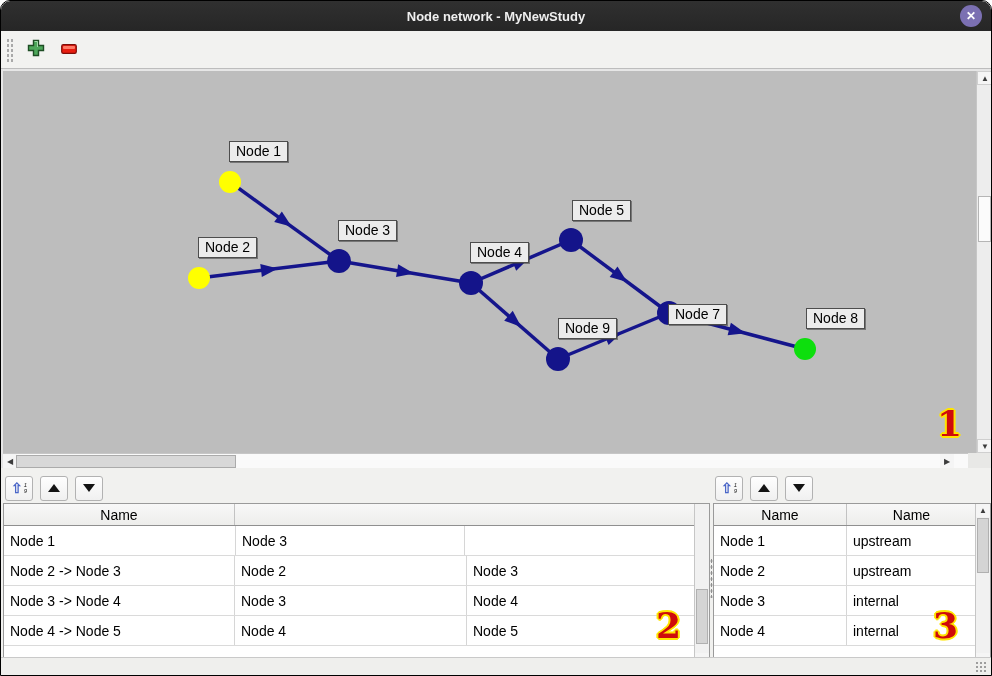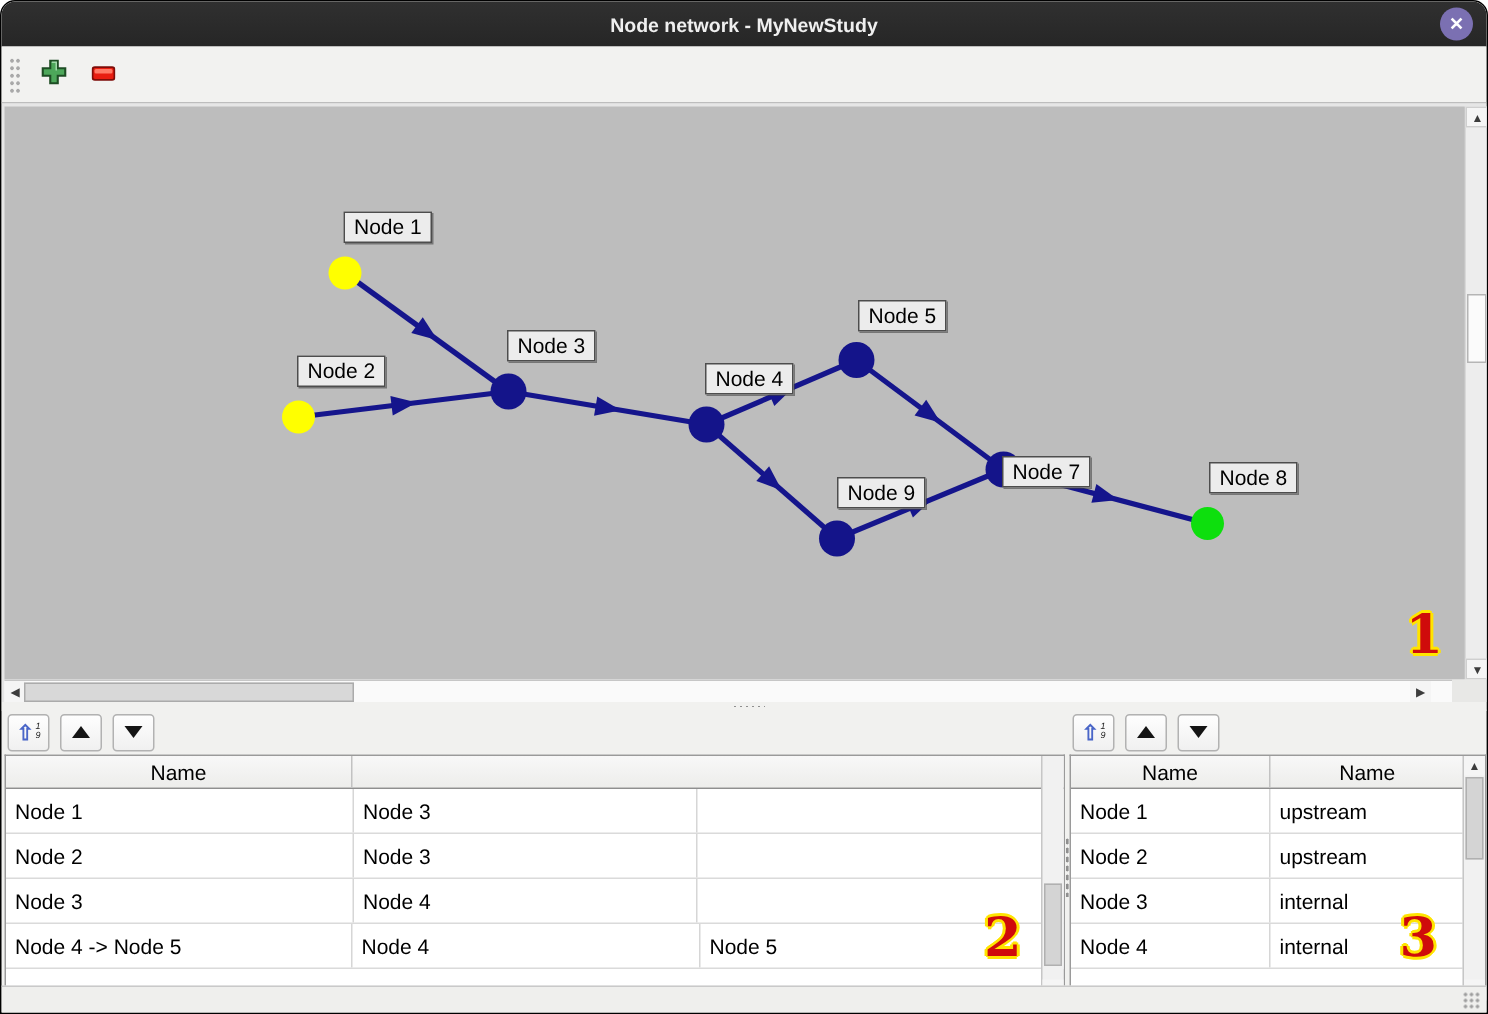--- a/index.html
+++ b/index.html
@@ -212,24 +212,26 @@
     </div>
     <div class="tbl">
       <div class="tbl-header">
         <div class="hcell" style="width:231px">Name</div>
       </div>
       <div class="tbl-row">
         <div class="cell" style="width:232px">Node 1</div>
         <div class="cell" style="width:229px">Node 3</div>
       </div>
       <div class="tbl-row">
+        <div class="cell" style="width:231px">Node 2 -&gt; Node 3</div>
         <div class="cell" style="width:232px">Node 2</div>
         <div class="cell" style="width:229px">Node 3</div>
       </div>
       <div class="tbl-row">
+        <div class="cell" style="width:231px">Node 3 -&gt; Node 4</div>
         <div class="cell" style="width:232px">Node 3</div>
         <div class="cell" style="width:229px">Node 4</div>
       </div>
       <div class="tbl-row">
         <div class="cell" style="width:231px">Node 4 -&gt; Node 5</div>
         <div class="cell" style="width:232px">Node 4</div>
         <div class="cell" style="width:229px">Node 5</div>
       </div>
       <div class="tbl-scroll">
         <div class="thumb" style="top:85px; height:55px;"></div>

